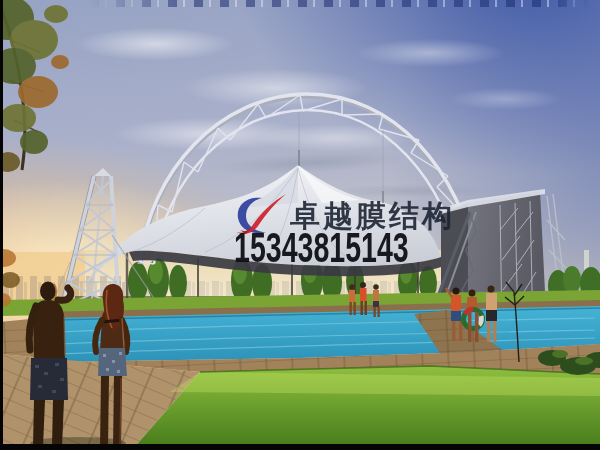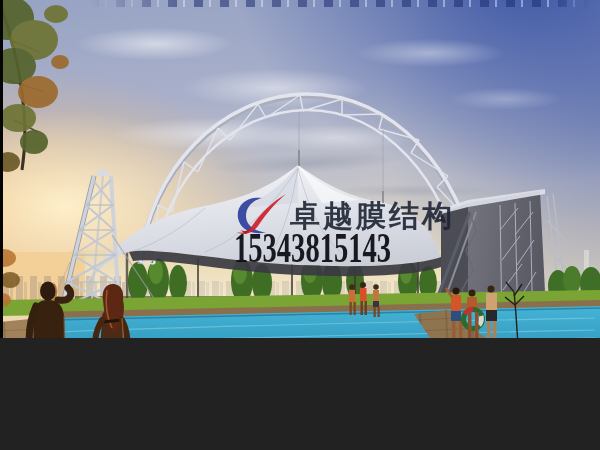--- a/index.html
+++ b/index.html
@@ -1,17 +1,17 @@
 <!DOCTYPE html>
 <html><head>
 <meta charset="utf-8">
 <style>
   html,body{margin:0;padding:0;background:#222;}
-  .scene{position:relative;width:600px;height:338px;overflow:hidden;
-         font-family:Liberation Serif, serif;background:#eab308;}
+  .scene{position:relative;width:600px;height:450px;overflow:hidden;
+         font-family:Liberation Sans, sans-serif;background:#eab308;}
   .sky{position:absolute;inset:0;
     background-image:
       radial-gradient(ellipse 420px 300px at 88% -8%, rgba(58,84,165,.95), rgba(58,84,165,0) 70%),
       radial-gradient(ellipse 320px 420px at 102% 35%, rgba(86,106,172,.55), rgba(86,106,172,0) 70%),
       radial-gradient(ellipse 300px 160px at 11% 61%, rgba(255,242,205,.95), rgba(255,242,205,0) 60%),
       radial-gradient(ellipse 520px 270px at 0% 63%, rgba(244,188,118,.85), rgba(244,188,118,0) 55%),
       linear-gradient(176deg,#97a3c4 0%,#a9b0ca 30%,#c3c3c9 55%,#e2d7c2 72%,#efe3c4 85%,#e9d9ba 100%);}
   .cloud{position:absolute;border-radius:50%;pointer-events:none;}
   .wm{position:absolute;z-index:30;}
   .wm-brand{left:290px;top:196px;font-size:30px;font-weight:bold;color:#1d2433;

